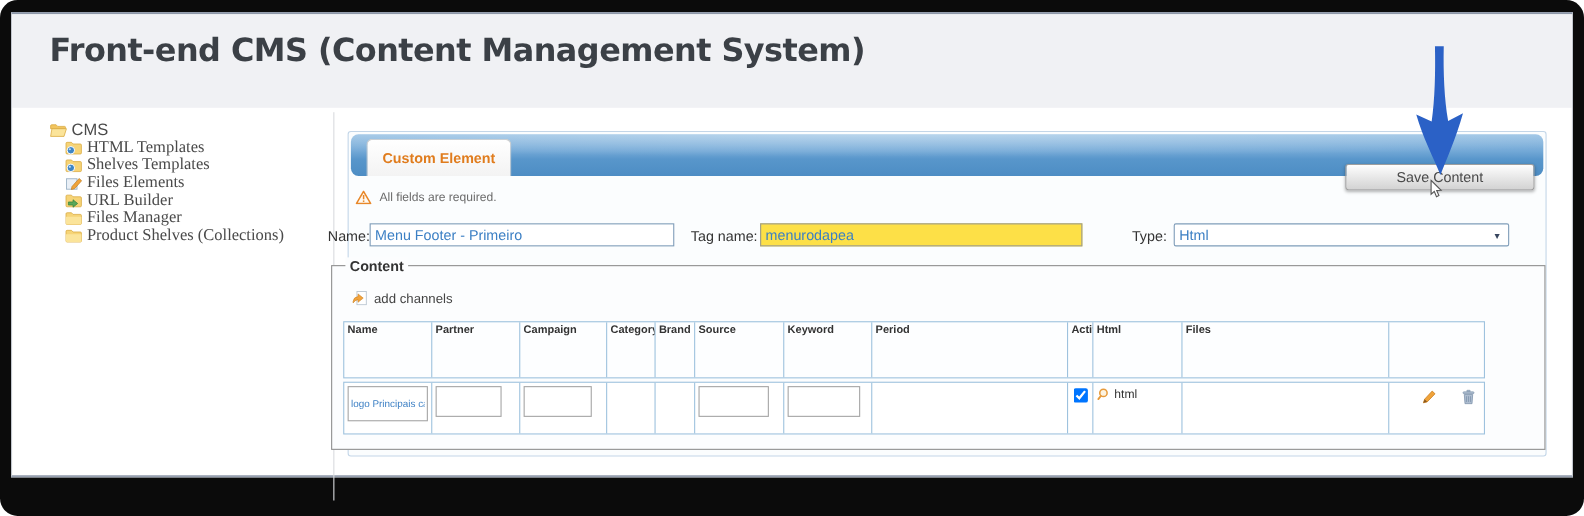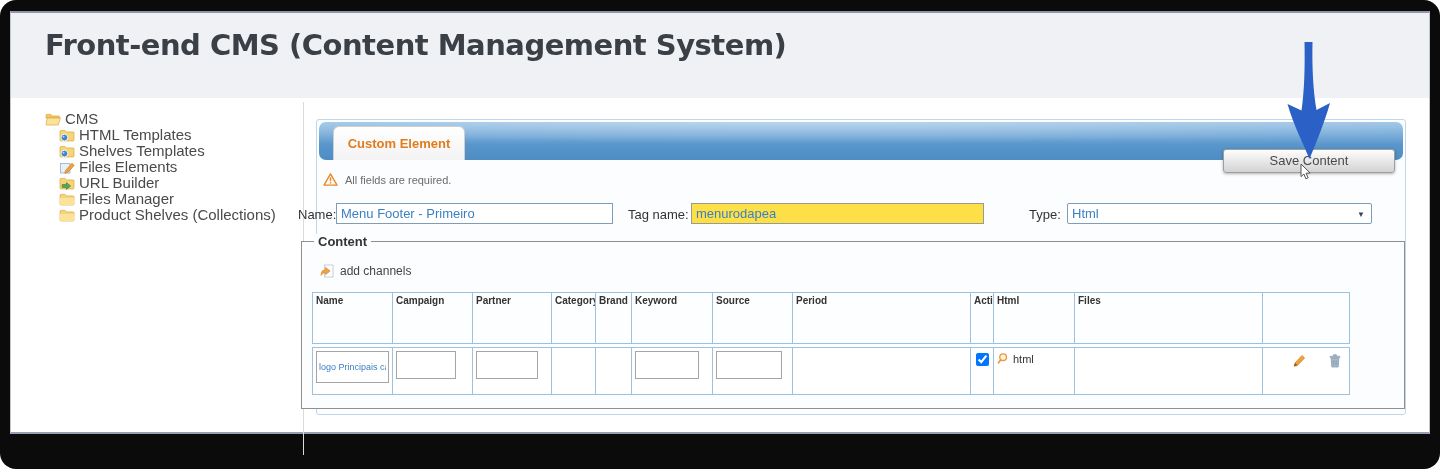--- a/index.html
+++ b/index.html
@@ -8,21 +8,21 @@
   .page { position:absolute; left:10px; top:11px; width:1420px; height:423px; background:#ffffff;
           border-top:2px solid #8d97a8; border-bottom:2px solid #97a0b0; border-left:1px solid #c2c6cd; border-right:1px solid #c2c6cd; }
   
   .header-band { position:absolute; left:0; top:0; width:1418px; height:85px; background:#f0f1f4; }
   .page-title { position:absolute; left:34px; top:15px; font-family:"DejaVu Sans", sans-serif; font-size:29px; font-weight:800; color:#3b4046; letter-spacing:-0.5px; }
 
   
   .sidebar { position:absolute; left:34px; top:97px; width:250px; }
   .tree-item { display:flex; align-items:center; height:16px; font-size:15px; color:#4a4a4a; cursor:pointer; white-space:nowrap; }
   .tree-item .icon { display:inline-block; width:16px; height:13px; margin-right:4px; flex:0 0 16px; }
-  .tree-item.lvl1 { margin-left:14px; }
+  .tree-item.lvl1 { margin-left:14px;font-family:Liberation Serif, serif; }
   .v-divider { position:absolute; left:292px; top:89px; width:1px; height:353px; background:#d9dbde; }
 
   
   .main-panel { position:absolute; left:305px; top:106px; width:1090px; height:296px; background:#fbfdfe; border:1px solid #c3d6e8; border-radius:3px; }
   .blue-bar { position:absolute; left:2px; top:2px; right:2px; height:38px; border-radius:7px;
               background:linear-gradient(180deg,#9cc4e5 0%,#74a9d7 40%,#5896cb 60%,#4d8dc4 100%); }
   .blue-bar::after { content:""; position:absolute; inset:0; border-radius:7px;
               background:radial-gradient(120% 90% at 45% 0%, rgba(255,255,255,0.30), rgba(255,255,255,0) 60%); }
   .tab { position:absolute; left:16px; top:6px; width:132px; height:34px; background:linear-gradient(#ffffff,#f3f3f3);
          border:1px solid #cfcfcf; border-bottom:none; border-radius:6px 6px 0 0; z-index:2;
@@ -195,26 +195,26 @@
         <svg class="ac-icon" viewBox="0 0 14 14">
           <rect x="4.5" y="1" width="8.5" height="12" fill="#ffffff" stroke="#b8c4d0" stroke-width="0.8"></rect>
           <path d="M1 10 Q1.5 6 5.5 5.6 V3.2 L10.2 7 5.5 10.8 V8.4 Q2.8 8.6 1 11.4 Z" fill="#f2a33c" stroke="#c87d1e" stroke-width="0.5"></path>
         </svg>
         <span class="ac-label">add channels</span>
       </div>
 
       <div class="ctable">
         <div class="trow thead">
           <div class="tcell">Name</div>
+          <div class="tcell">Partner</div>
           <div class="tcell">Campaign</div>
-          <div class="tcell">Partner</div>
           <div class="tcell">Category</div>
           <div class="tcell">Brand</div>
+          <div class="tcell">Source</div>
           <div class="tcell">Keyword</div>
-          <div class="tcell">Source</div>
           <div class="tcell">Period</div>
           <div class="tcell">Active</div>
           <div class="tcell">Html</div>
           <div class="tcell">Files</div>
           <div class="tcell"></div>
         </div>
 
         <div class="trow data">
           <div class="tcell">
             <input class="mini-input name" value="logo Principais cat" style="">

